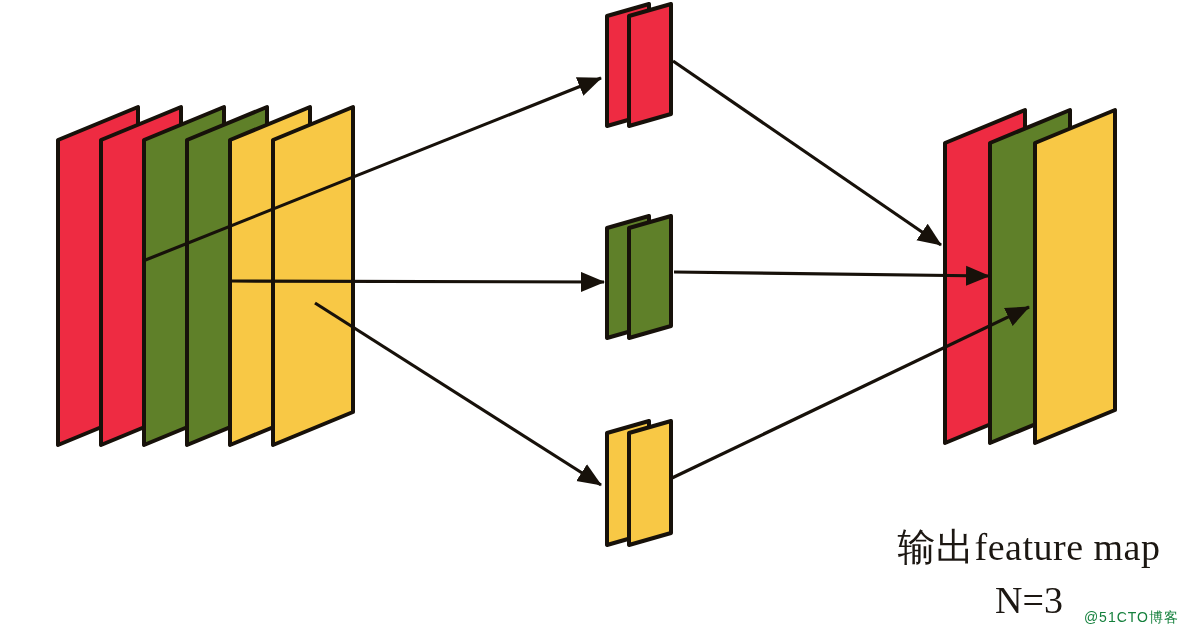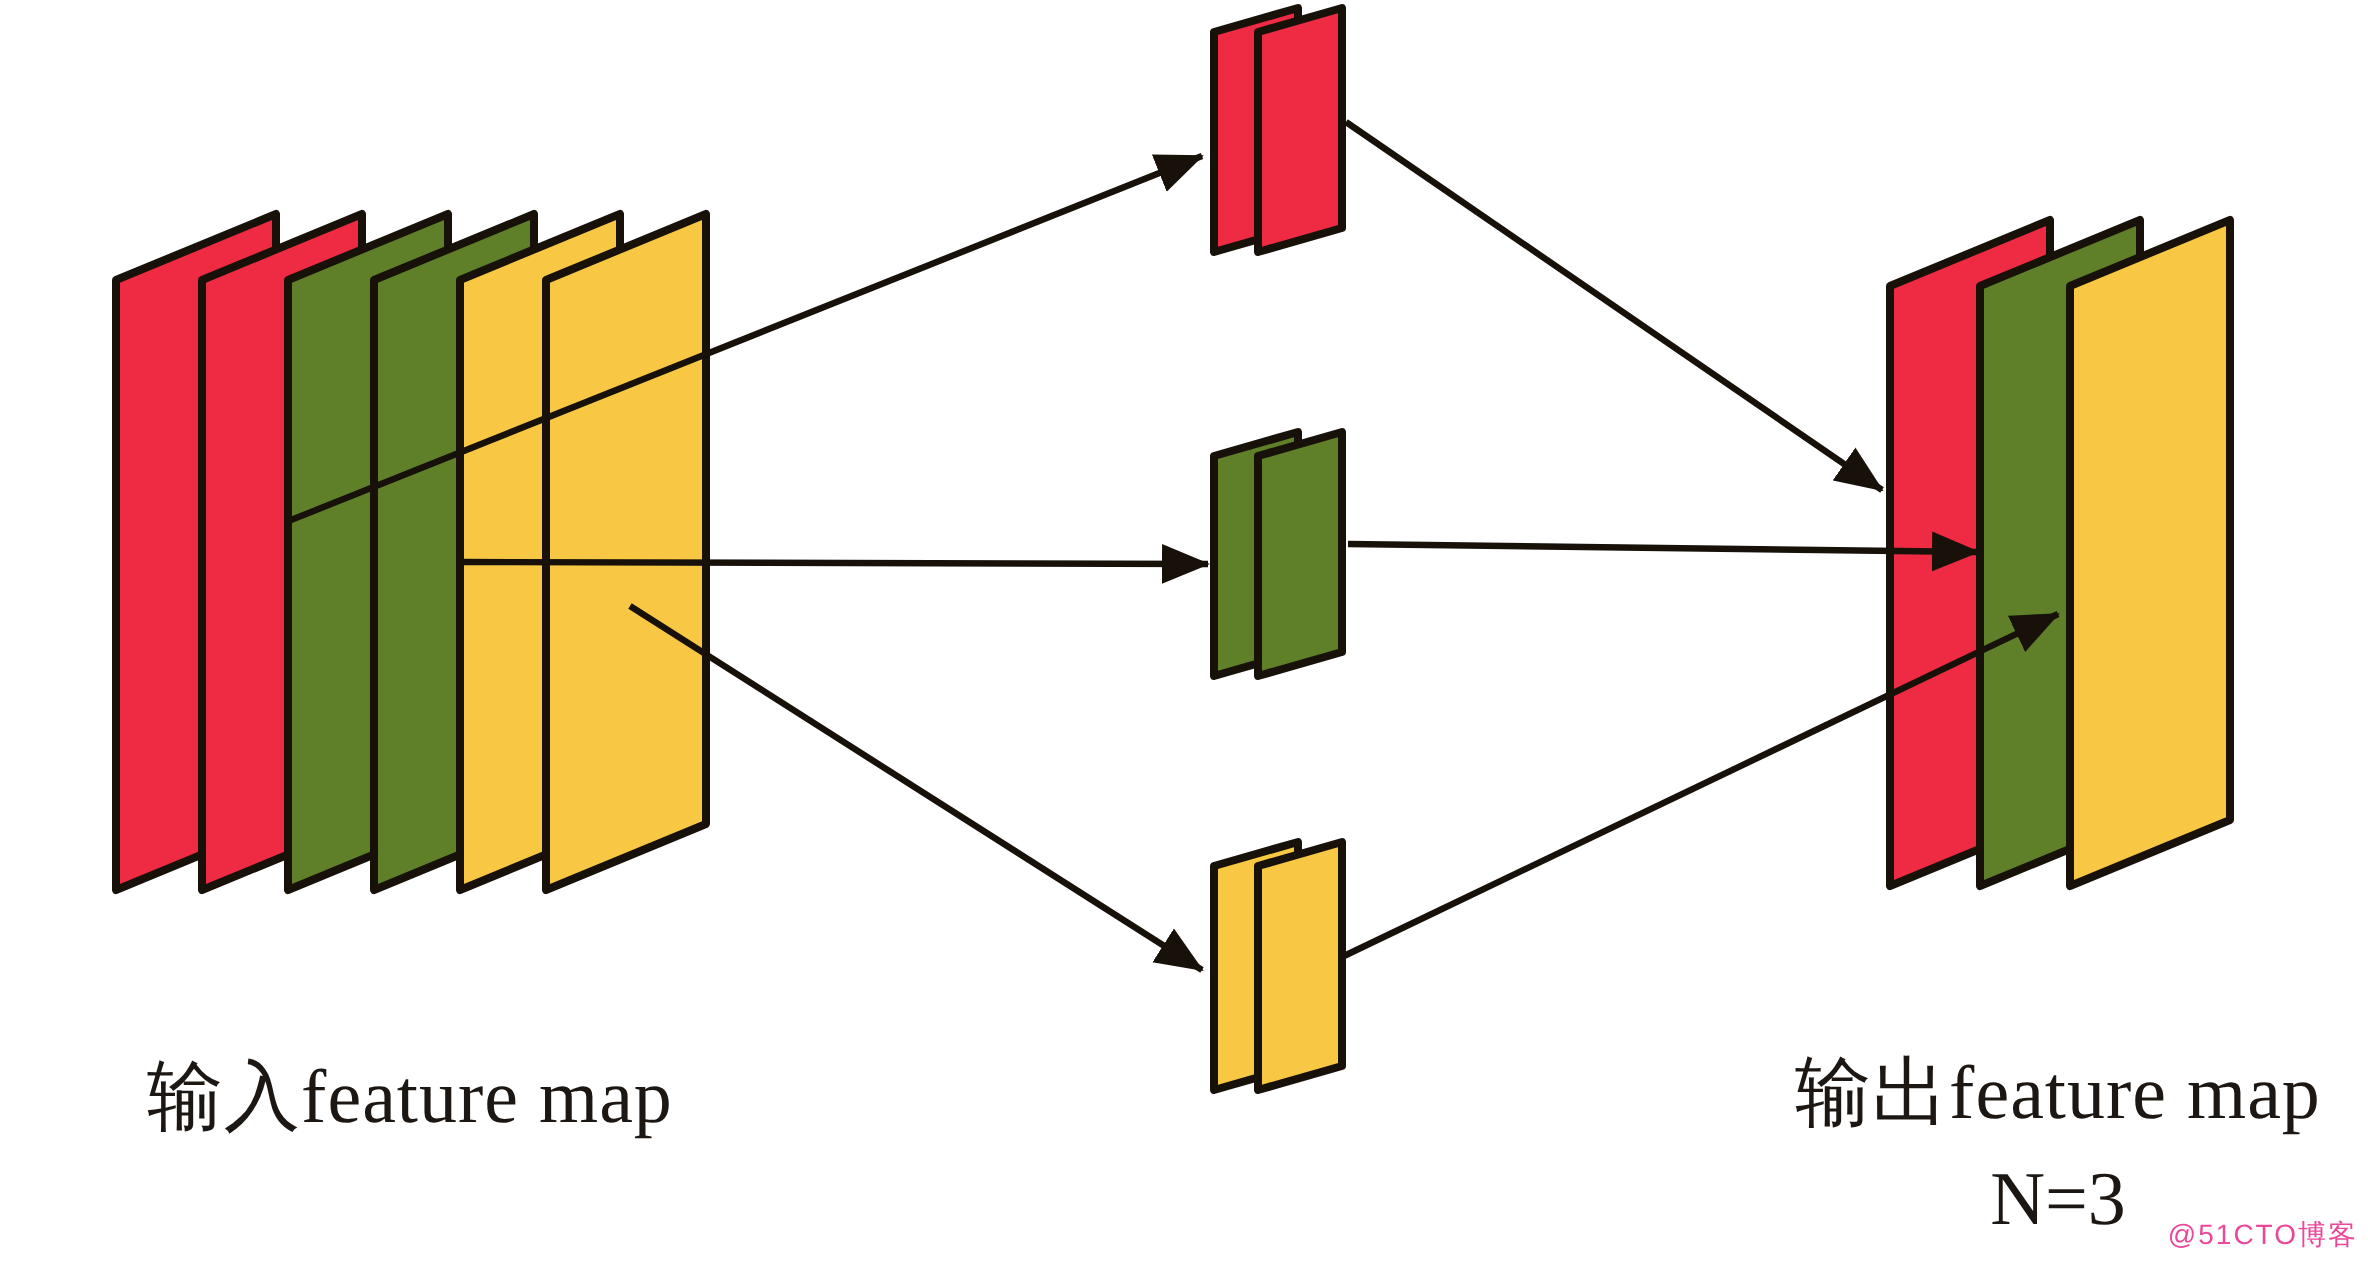--- a/index.html
+++ b/index.html
@@ -80,23 +80,22 @@
         <line x1="143" y1="261" x2="601" y2="78" stroke="#17110a" stroke-width="3.2" marker-end="url(#arrowhead)"></line>
         <line x1="231" y1="281" x2="604" y2="282" stroke="#17110a" stroke-width="3.2" marker-end="url(#arrowhead)"></line>
         <line x1="315" y1="303" x2="601" y2="485" stroke="#17110a" stroke-width="3.2" marker-end="url(#arrowhead)"></line>
         <line x1="673" y1="61" x2="941" y2="245" stroke="#17110a" stroke-width="3.2" marker-end="url(#arrowhead)"></line>
         <line x1="674" y1="272" x2="989" y2="276" stroke="#17110a" stroke-width="3.2" marker-end="url(#arrowhead)"></line>
         <line x1="672" y1="478" x2="1029" y2="307" stroke="#17110a" stroke-width="3.2" marker-end="url(#arrowhead)"></line>
       </g>
   </svg>
 
   <div class="group-label" id="label-input" style="color: rgb(28, 23, 18);">
-    <div class="title">输入feature map</div>
   </div>
 
   <div class="group-label" id="label-output" style="color: rgb(28, 23, 18);">
     <div class="title">输出feature map</div>
     <div class="subtitle">N=3</div>
   </div>
 
-  <div class="watermark" id="watermark" style="color: #ec4899;">@51CTO博客</div>
+  <div class="watermark" id="watermark" style="color: #15803d;">@51CTO博客</div>
 
 </div>
 
 </body></html>

